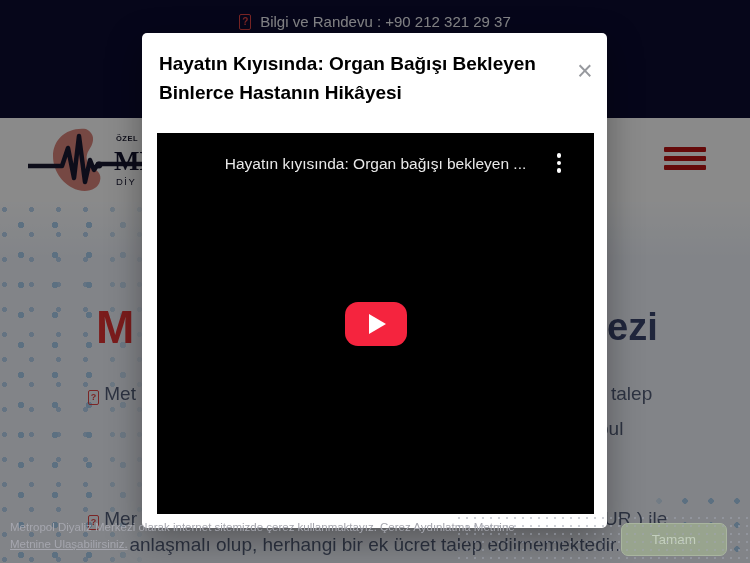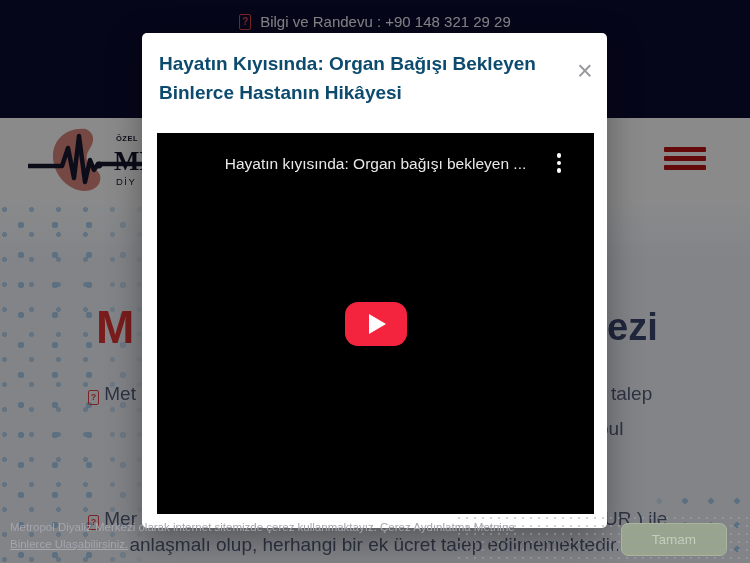--- a/index.html
+++ b/index.html
@@ -66,21 +66,21 @@
   .overlay { position:absolute; inset:0; background:rgba(0,0,0,0.455); z-index:40; }
 
   
   .modal {
     position:absolute; left:142px; top:33px; width:465px; height:495px;
     background:#ffffff; border-radius:5px; z-index:50;
     box-shadow:0 12px 35px rgba(0,0,0,0.35);
   }
   .modal-title {
     margin:16px 55px 0 17px; width:400px;
-    font-size:19px; font-weight:bold; color:#0c4a6e; line-height:29px;
+    font-size:19px; font-weight:bold; color:#000000; line-height:29px;
   }
   .modal-close {
     position:absolute; top:26px; right:10px; width:24px; height:24px;
     font-size:27px; font-weight:400; color:#97999e; line-height:24px;
     text-align:center; cursor:pointer; background:none; border:none;
     font-family:"Liberation Sans", sans-serif;
   }
   .video {
     position:absolute; left:15px; top:100px; width:437px; height:381px;
     background:#000; cursor:pointer;
@@ -124,21 +124,21 @@
   }
 </style>
 </head>
 <body>
 
 <div class="stage">
 
   <div class="topbar">
     <div class="topbar-inner">
       <span class="tofu">?</span>
-      <span>Bilgi ve Randevu : +90 148 321 29 29</span>
+      <span>Bilgi ve Randevu : +90 212 321 29 37</span>
     </div>
   </div>
 
   <div class="header">
     <svg class="logo" viewBox="0 0 116 70" xmlns="http://www.w3.org/2000/svg">
       <path fill="#d9847c" d="M58 3 C38 1 25 14 25 30 C25 46 36 60 50 64 C60 67 70 63 72 55 C74 48 69 44 64 41 C58 37 57 30 61 24 C66 17 68 8 58 3 Z"></path>
       <path fill="none" stroke="#191930" stroke-width="4.5" stroke-linejoin="round" d="M0 40 H34 L40 22 L46 52 L51 10 L57 56 L62 34 L66 44 L70 38 H114"></path>
       <circle cx="71" cy="39" r="3.4" fill="#191930"></circle>
       <text x="88" y="15" font-size="7.5" font-weight="bold" fill="#1c1c30" letter-spacing="0.5">ÖZEL</text>
       <text x="86" y="44" font-size="27" font-weight="bold" font-family="Liberation Serif, serif" fill="#15152e">ME</text>
@@ -183,18 +183,18 @@
         </div>
       <button class="play-button">
         <span class="play-triangle"></span>
       </button>
     </div>
   </div>
 
   <div class="cookiebar">
     <div class="cookie-lines">
       <div class="cookie-line1">Metropol Diyaliz Merkezi olarak internet sitemizde çerez kullanmaktayız. Çerez Aydınlatma Metnine</div>
-      <div><a class="cookie-link">Binlerce Ulaşabilirsiniz.</a></div>
+      <div><a class="cookie-link">Metnine Ulaşabilirsiniz.</a></div>
     </div>
     <button class="cookie-accept">Tamam</button>
   </div>
 
 </div>
 
 </body></html>

